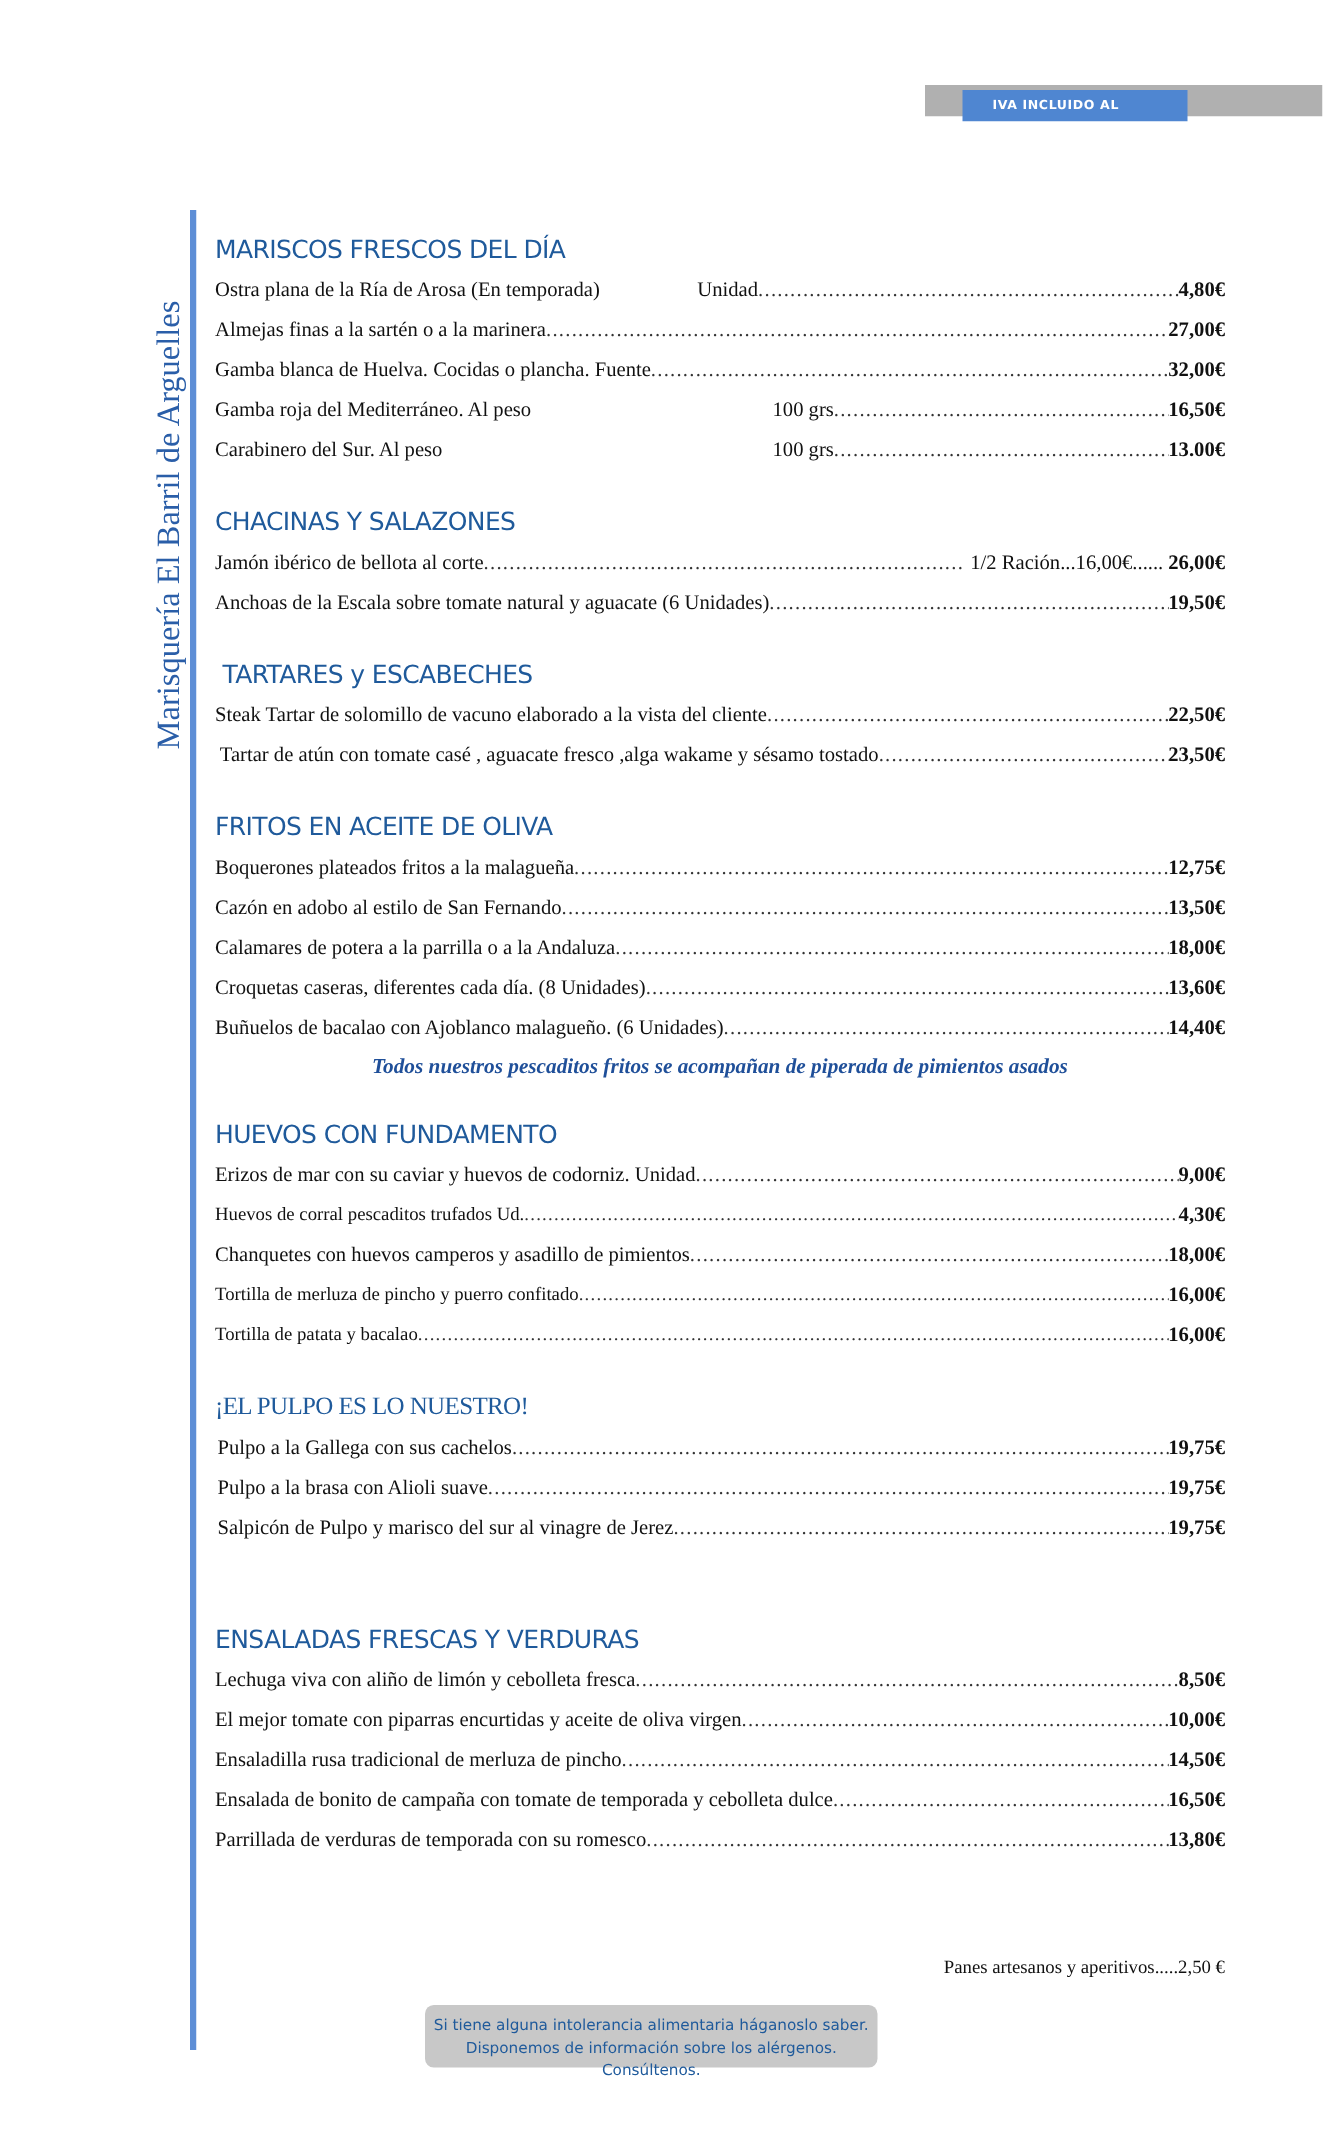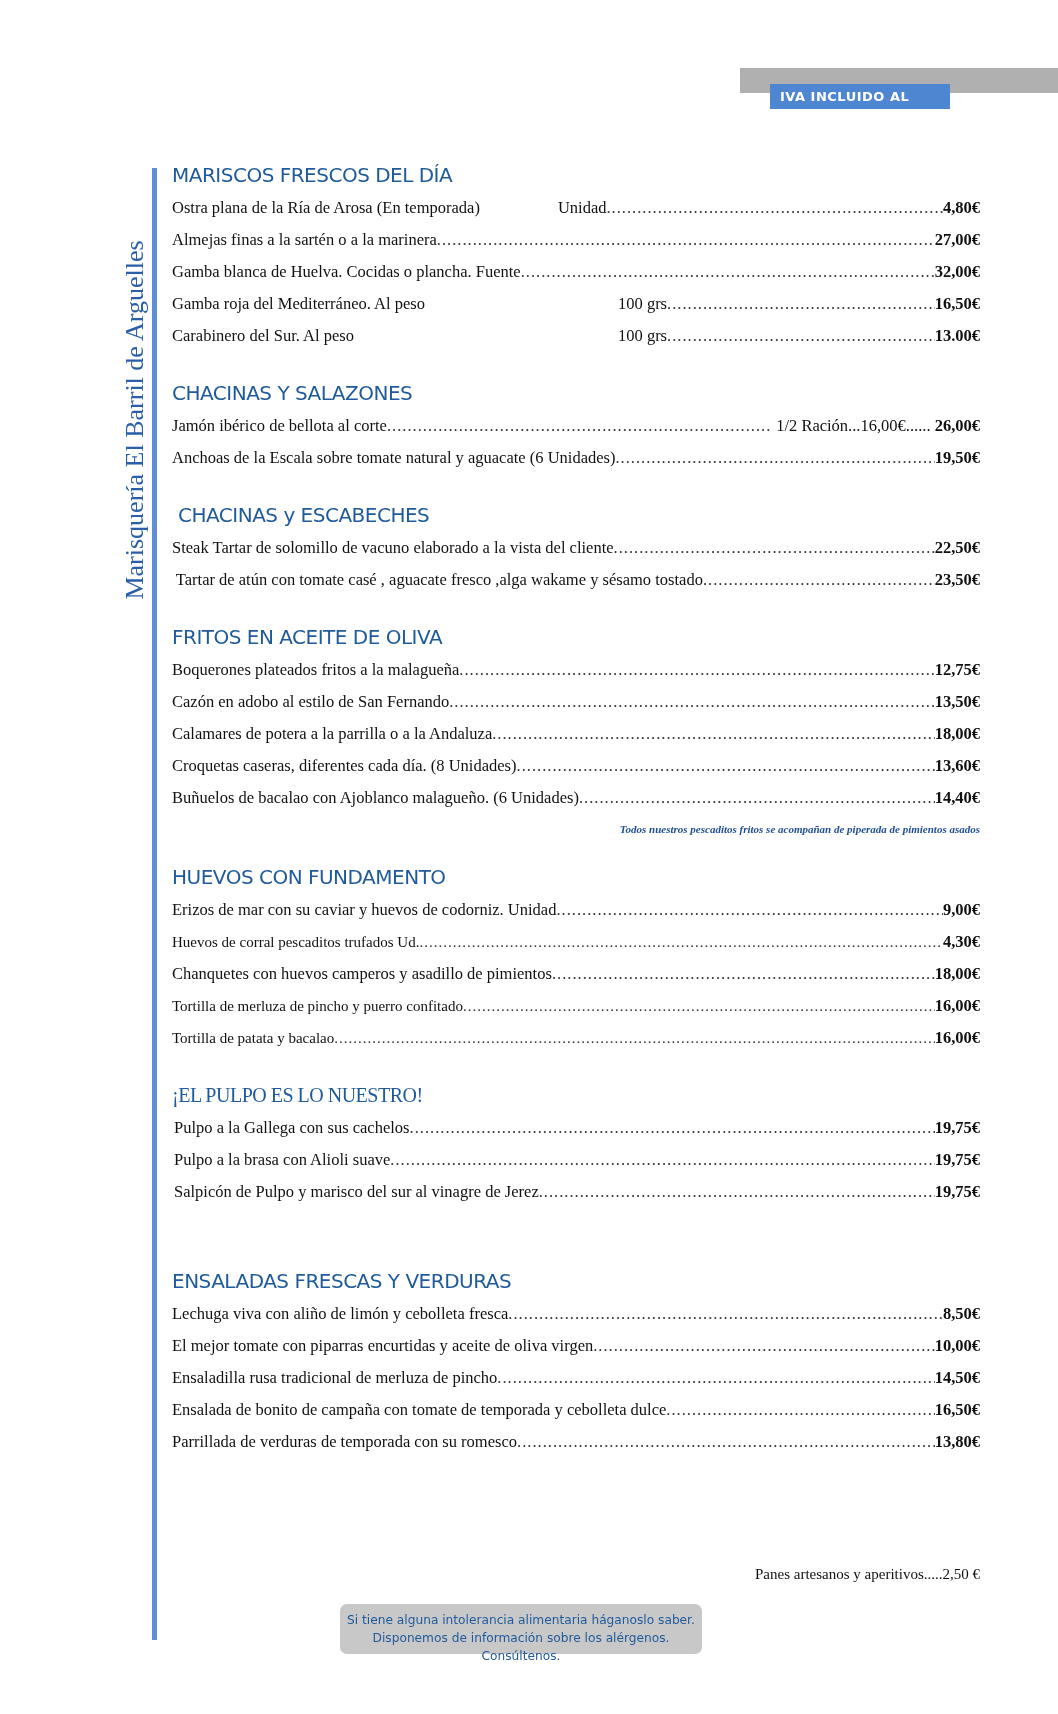--- a/index.html
+++ b/index.html
@@ -2,47 +2,47 @@
 <html><head>
 <meta charset="utf-8">
 <style>
   html, body { margin: 0; padding: 0; }
   body {
     width: 1058px; height: 1714px; background: #ffffff; position: relative; overflow: hidden;
     font-family: "Liberation Serif", "DejaVu Serif", serif; color: #111;
   }
   .iva-bar { position: absolute; left: 740px; top: 68px; width: 318px; height: 25px; background: #b0b0b0; }
   .iva-label {
-    position: absolute; left: 30px; top: 16px; width: 180px; height: 25px; background: #4f86d1;
+    position: absolute; left: 30px; top: 4px; width: 180px; height: 25px; background: #4f86d1;
     color: #fff; font-family: "DejaVu Sans", "Liberation Sans", sans-serif; font-weight: bold;
-    font-size: 13px; line-height: 25px; padding-left: 10px; box-sizing: border-box; letter-spacing: 0.5px;
+    font-size: 10px; line-height: 25px; padding-left: 24px; box-sizing: border-box; letter-spacing: 0.5px;
   }
   .side-title {
     position: absolute; left: 118px; top: 630px; width: 420px; height: 34px;
     transform-origin: 0 0; transform: rotate(-90deg);
     color: #2a5ea8; font-size: 26px; line-height: 34px; white-space: nowrap; text-align: center;
   }
   .side-rule { position: absolute; left: 152px; top: 168px; width: 5px; height: 1472px; background: #5d8ed6; }
   .content { position: absolute; left: 172px; top: 160px; width: 808px; }
   .section { margin-bottom: 26px; }
   .sec-title {
     color: #1f5a9b; font-family: "DejaVu Sans", "Liberation Sans", sans-serif; font-size: 20px;
-    line-height: 30px; height: 32px; letter-spacing: -0.5px; white-space: nowrap;
+    line-height: 30px; height: 32px; letter-spacing: -0.5px; white-space: nowrap; margin-top: 24px;
   }
   .sec-title.centered { text-align: left; font-family: Liberation Serif, serif; }
   .sec-title.indent { padding-left: 6px; }
   .item { display: flex; align-items: flex-end; height: 32px; line-height: 32px; font-size: 16.5px; white-space: nowrap; }
   .item .name { flex: 0 0 auto; }
   .item .unit { flex: 0 0 auto; font-family: Liberation Serif, serif; }
   .item .spacer { flex: 0 0 auto; }
   .item .dots { flex: 1 1 auto; overflow: hidden; color: #333; letter-spacing: 1px; }
   .item .dots::after { content: "......................................................................................................................................................................................................."; }
   .item .price { flex: 0 0 auto; font-weight: bold; }
   .note {
-    text-align: right; color: #1f4f99; font-weight: bold; font-style: italic; font-size: 11px;
+    text-align: center; color: #1f4f99; font-weight: bold; font-style: italic; font-size: 17px;
     height: 30px; line-height: 30px;
   }
   .bread { position: absolute; right: 78px; top: 1566px; font-size: 15px; white-space: nowrap; }
   .allergen {
     position: absolute; left: 340px; top: 1604px; width: 362px; height: 50px;
     background: #c8c8c8; border-radius: 7px; text-align: center; color: #1f5a9b;
     font-family: "DejaVu Sans", "Liberation Sans", sans-serif; font-weight: normal; font-size: 12.2px; line-height: 18px;
     padding-top: 7px; box-sizing: border-box;
   }
 </style>
@@ -100,21 +100,21 @@
       <span class="price" style="padding-left:4px">26,00€</span>
     </div>
     <div class="item">
       <span class="name">Anchoas de la Escala sobre tomate natural y aguacate (6 Unidades)</span>
       <span class="dots"></span>
       <span class="price">19,50€</span>
     </div>
   </div>
 
   <div class="section">
-    <div class="sec-title indent">CHACINAS y ESCABECHES</div>
+    <div class="sec-title indent">TARTARES y ESCABECHES</div>
     <div class="item">
       <span class="name">Steak Tartar de solomillo de vacuno  elaborado a la vista del cliente</span>
       <span class="dots"></span>
       <span class="price">22,50€</span>
     </div>
     <div class="item">
       <span class="name" style="white-space:pre"> Tartar de atún con tomate casé , aguacate fresco ,alga wakame y sésamo tostado</span>
       <span class="dots"></span>
       <span class="price">23,50€</span>
     </div>

